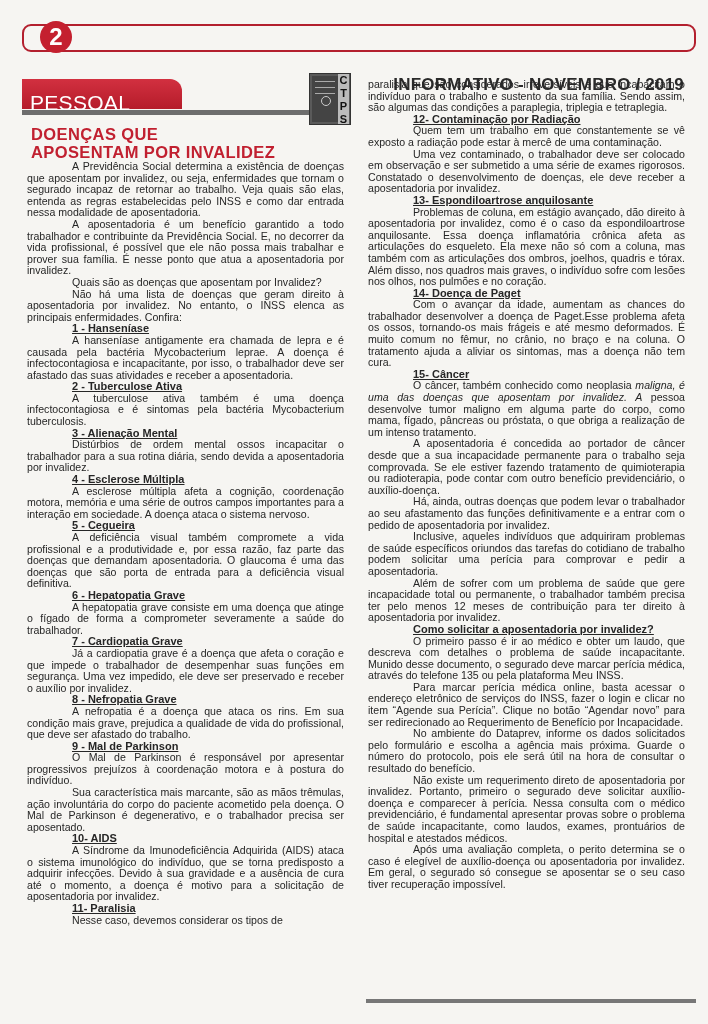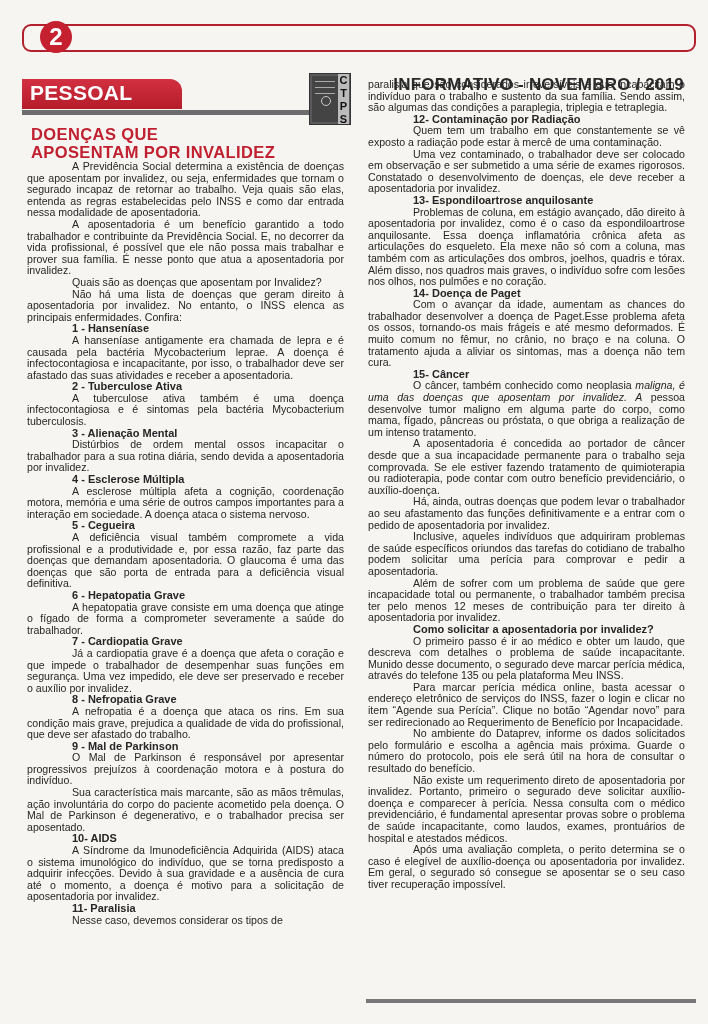--- a/index.html
+++ b/index.html
@@ -23,21 +23,21 @@
   .header-title {
     position: absolute; right: 10px; top: 2px;
     font-weight: bold; font-size: 17px; letter-spacing: 0.2px; color: #2a2a2a; margin-top: 47px;
   }
   .section-tab {
     position: absolute; left: 22px; top: 79px; width: 160px; height: 30px;
     background: linear-gradient(#d23040, #b51c2a);
     border-top-right-radius: 12px;
   }
   .section-tab span {
-    position: absolute; left: 8px; top: 2px; color: #fff; font-weight: bold;
+    position: absolute; left: 8px; top: 12px; color: #fff; font-weight: normal;
     font-size: 21px; letter-spacing: 0.3px; text-align: center;
   }
   .section-bar {
     position: absolute; left: 22px; top: 110px; width: 290px; height: 5px;
     background: #6d6d6d;
   }
   .ctps {
     position: absolute; left: 309px; top: 73px; width: 42px; height: 52px;
     background: #5a5a5a; border: 1px solid #333; box-sizing: border-box;
   }
@@ -58,21 +58,21 @@
   }
   .col-left { left: 27px; top: 125px; width: 317px; }
   .col-right { left: 368px; top: 79px; width: 317px; }
   .article-title {
     text-align: left; color: #c12030; font-weight: bold; font-size: 16.5px;
     line-height: 18px; letter-spacing: 0.4px; margin: 0 0 0 4px;
   }
   .col p { margin: 0; text-indent: 45px; }
   .col p.noindent { text-indent: 0; }
   .col h3 {
-    margin: 0; font-size: 11px; line-height: 11.6px; font-weight: bold; padding-left: 45px;
+    margin: 0; font-size: 11px; line-height: 11.6px; font-weight: bold; padding-left: 45px; text-decoration: underline;
   }
   .col .it { font-style: italic; }
   .bottom-bar {
     position: absolute; left: 366px; top: 999px; width: 330px; height: 4px; background: #777;
   }
 </style>
 </head>
 <body>
 
 <div class="header">

